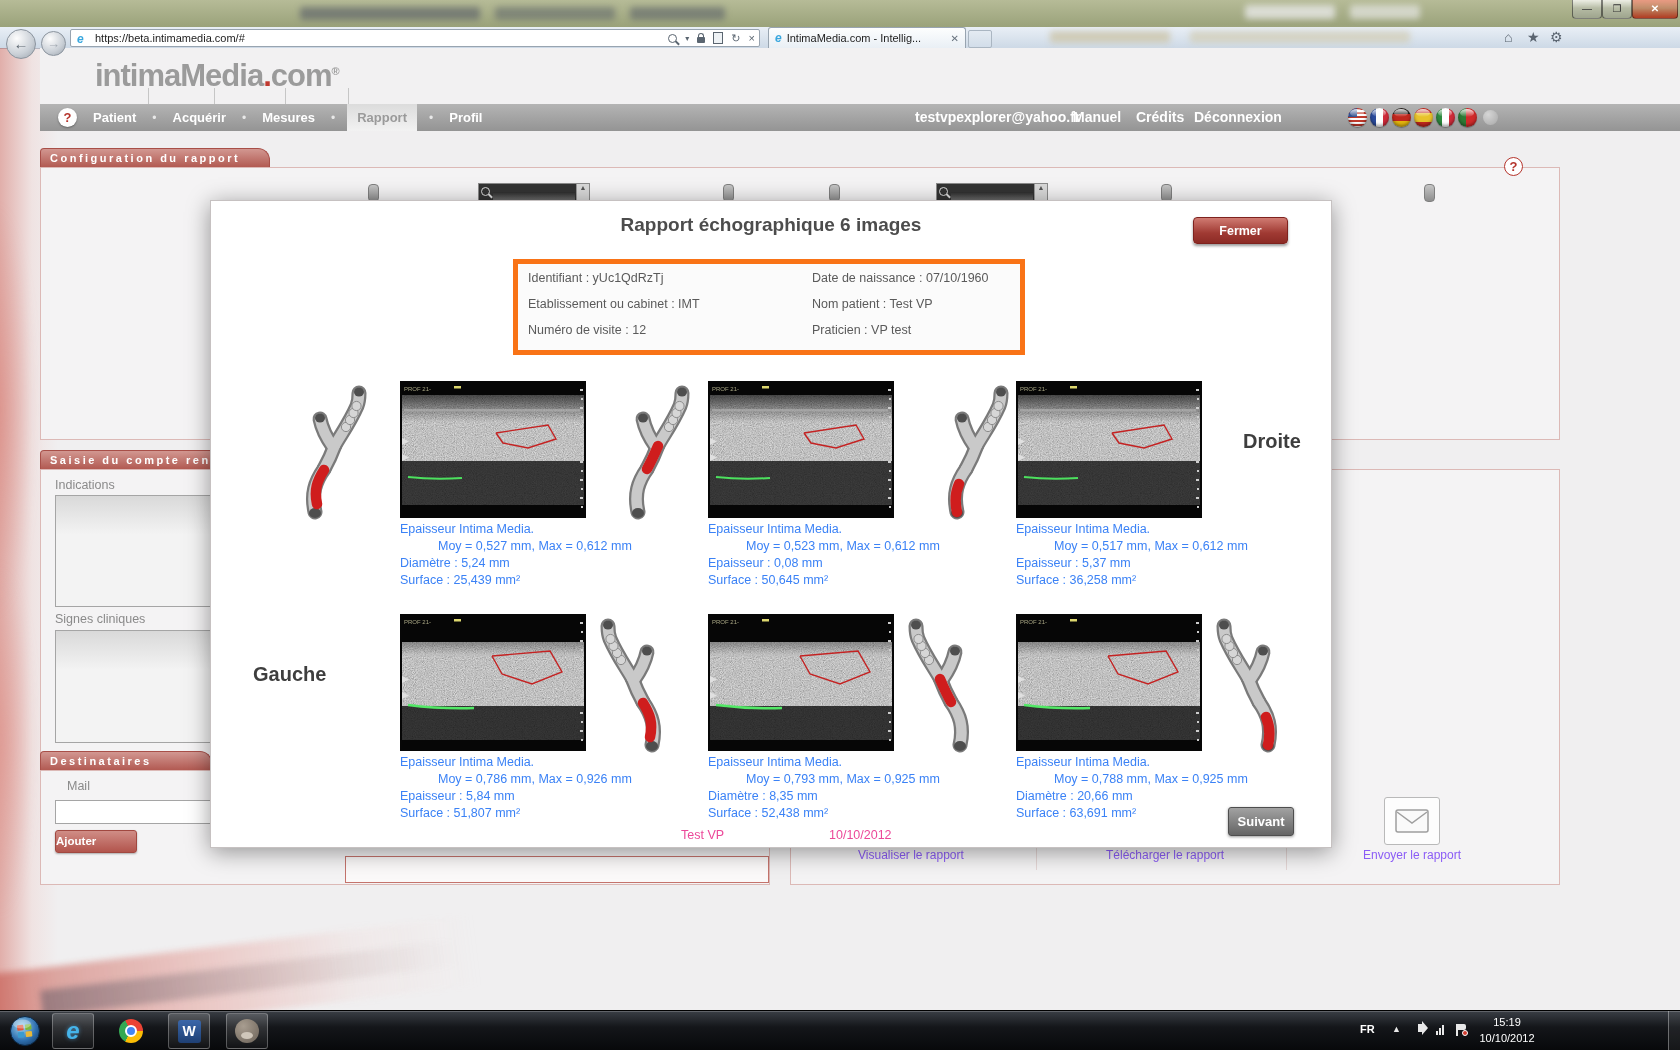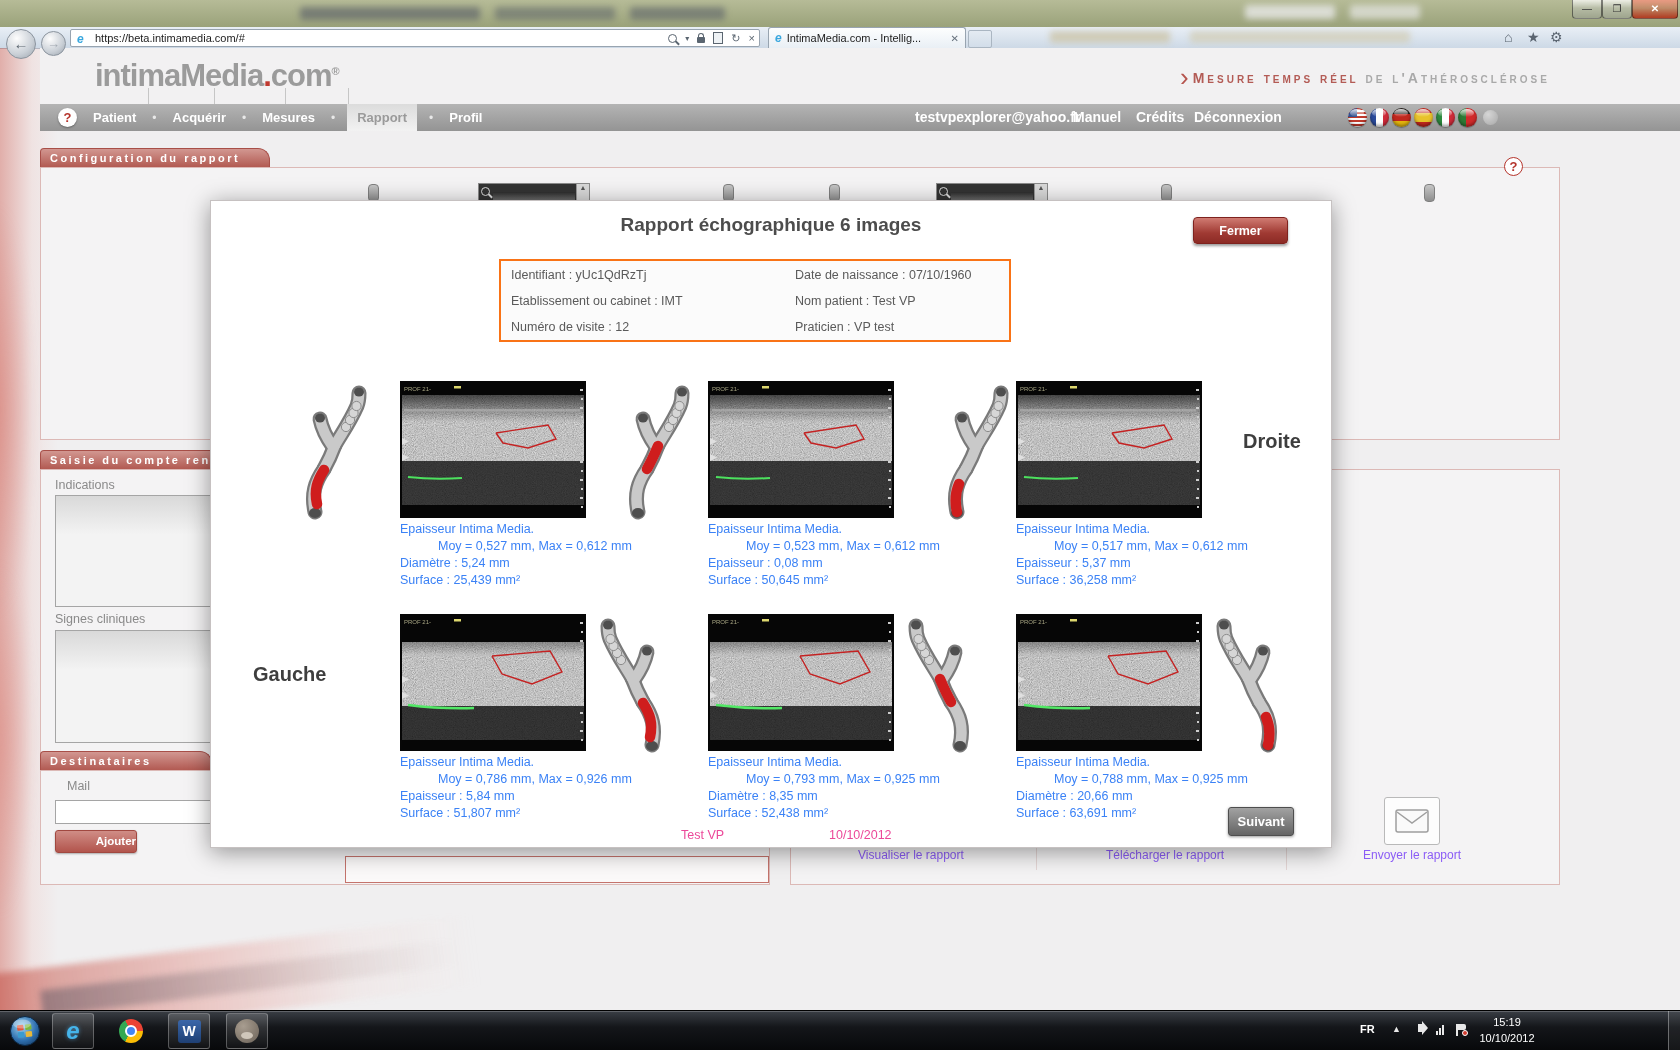--- a/index.html
+++ b/index.html
@@ -89,21 +89,21 @@
     letter-spacing:2.5px;padding-left:9px;box-sizing:border-box;
     background:linear-gradient(180deg,#d29791,#b25a52);
     border-radius:4px 12px 0 0;border:1px solid #a84f48;border-bottom:none;white-space:nowrap;overflow:hidden;}
   .panel{position:absolute;border:1px solid #dcb9b6;background:#f4f3f4;box-sizing:border-box;}
   .flabel{position:absolute;font-size:12.5px;color:#8a8a8a;}
   .ftext{position:absolute;border:1px solid #a5a5a5;background:linear-gradient(180deg,#d9d9d9,#f3f3f3 35%);
     box-sizing:border-box;resize:none;}
   .finput{position:absolute;border:1px solid #a5a5a5;background:#fff;box-sizing:border-box;}
   .btn-salmon{position:absolute;background:linear-gradient(180deg,#d08d86,#b2544c);
     border:1px solid #a14840;border-radius:3px;color:#fff;font-weight:bold;font-size:11.5px;
-    text-align:right;box-shadow:0 1px 2px rgba(0,0,0,.3);}
+    text-align:left;box-shadow:0 1px 2px rgba(0,0,0,.3);}
   .action-label{position:absolute;font-size:12px;color:#8b5cf6;white-space:nowrap;}
   .env-btn{position:absolute;left:1384px;top:797px;width:54px;height:46px;background:#fdfdfd;
     border:1px solid #b9b9b9;border-radius:3px;display:flex;align-items:center;justify-content:center;}
   .probe{position:absolute;width:9px;height:16px;border-radius:4px;border:1px solid #7f7f7f;
     background:linear-gradient(180deg,#c6c6c6,#8e8e8e);}
   .thumbstrip{position:absolute;top:183px;width:112px;height:36px;border:1px solid #8a8a8a;
     background:#333;box-sizing:border-box;}
   .ts-tex{position:absolute;left:14px;top:8px;width:82px;height:18px;
     background:linear-gradient(180deg,#2c2c2c,#6c6c6c 45%,#393939);}
   .ts-mag{position:absolute;left:2px;top:3px;width:7px;height:7px;border:1.5px solid #ddd;border-radius:50%;}
@@ -116,21 +116,21 @@
 
   
   .modal{position:absolute;left:210px;top:200px;width:1120px;height:646px;background:#fff;
     border:1px solid #c6c1c1;box-shadow:0 4px 22px rgba(0,0,0,.4);z-index:50;}
   .modal-title{position:absolute;left:0;top:13px;width:100%;text-align:center;
     font-size:19px;font-weight:bold;color:#4c4c4c;}
   .btn-fermer{position:absolute;right:43px;top:16px;width:95px;height:27px;
     background:linear-gradient(180deg,#d07b72,#a03a33 60%,#8c2b25);border:1px solid #7e221e;border-radius:4px;
     color:#fff;font-weight:bold;font-size:12.5px;text-align:center;line-height:26px;
     box-shadow:0 2px 3px rgba(0,0,0,.4);box-sizing:border-box;}
-  .infobox{position:absolute;left:288px;top:58px;width:512px;height:83px;border:2px solid #f97316;
+  .infobox{position:absolute;left:302px;top:58px;width:512px;height:96px;border:5px solid #f97316;
     background:#fbfbfb;box-sizing:border-box;}
   .inforow{position:absolute;font-size:12.5px;color:#5a5a5a;white-space:nowrap;}
   .side-label{position:absolute;font-size:20px;font-weight:bold;color:#3e3e3e;}
   .usimg{position:absolute;width:186px;height:137px;}
   .vessel{position:absolute;width:66px;height:138px;}
   .vessel svg{width:100%;height:100%;}
   .vessel[data-m="1"] svg{transform:scaleX(-1);}
   .vessel .hl{display:none;}
   .vessel[data-h="trunk"] .hl-trunk{display:inline;}
   .vessel[data-h="bulb"] .hl-bulb{display:inline;}
@@ -325,23 +325,20 @@
   <div class="wave-ellipse" style="left:-45px;top:200px;width:80px;height:420px;background:radial-gradient(rgba(215,120,110,.5),transparent 70%);"></div>
   <div class="wave-ellipse" style="left:-35px;top:560px;width:70px;height:360px;background:radial-gradient(rgba(220,130,120,.45),transparent 70%);"></div>
   <div class="wave-br" style="left:-20px;top:945px;width:500px;height:70px;transform:rotate(-7deg);background:linear-gradient(90deg,rgba(190,70,58,.55),rgba(225,130,120,.35) 45%,rgba(240,200,195,.15) 75%,transparent);"></div>
   <div class="wave-br" style="left:40px;top:965px;width:420px;height:26px;transform:rotate(-7deg);background:linear-gradient(90deg,rgba(80,80,95,.45),rgba(150,120,120,.2) 60%,transparent);"></div>
   <div class="logoblock"></div>
 
   <div class="header-band"></div>
   <div class="logo">
     <span>intimaMedia</span><span class="dot">.</span><span>com</span><sup>®</sup>
   </div>
-  <div class="tagline">
-    <span class="chev">›</span><span class="tred">Mesure temps réel</span>&nbsp;<span class="tgray">de l'Athérosclérose</span>
-  </div>
 
   <div class="navtick" style="left:148px;"></div>
   <div class="navtick" style="left:214px;"></div>
   <div class="navtick" style="left:285px;"></div>
   <div class="navtick" style="left:348px;"></div>
   <div class="mainnav">
     <div class="nav-left">
       <span class="help-circle">?</span>
       <span class="nav-item">Patient</span>
       <span class="nav-sep">•</span>

